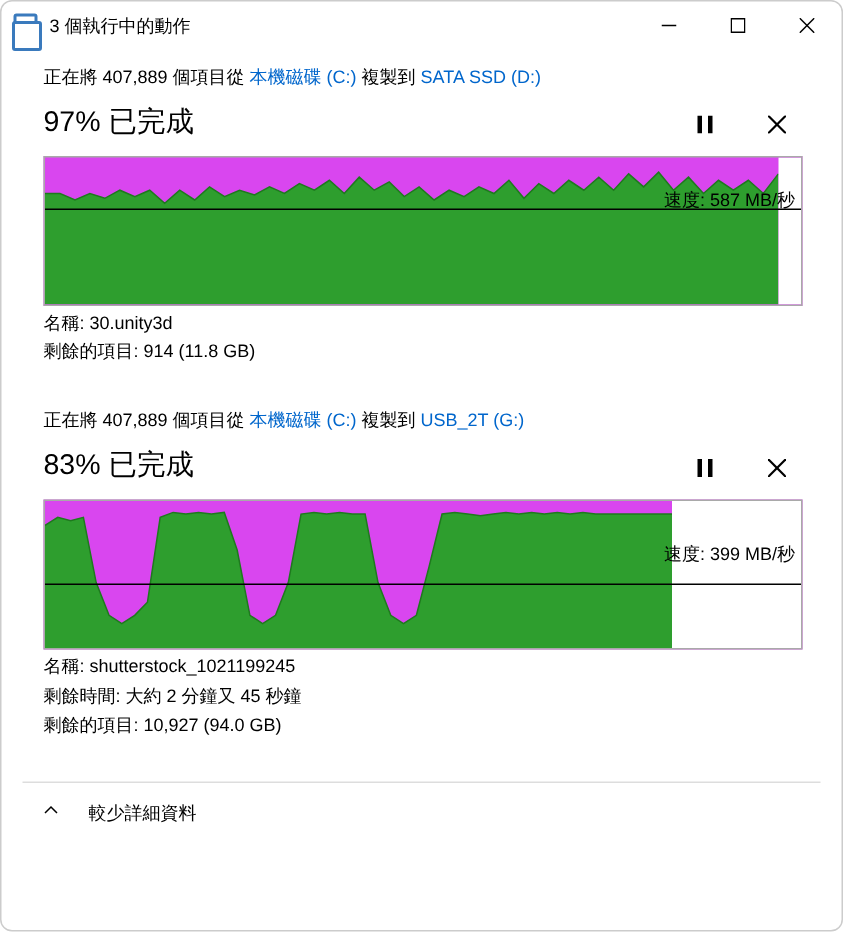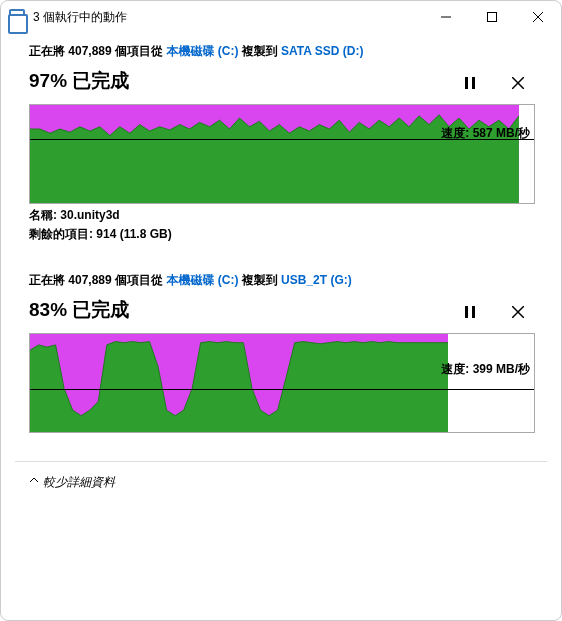--- a/index.html
+++ b/index.html
@@ -37,21 +37,21 @@
   }
   .titlebar-text { flex: 1; font-size: 12px; }
   .win-btn {
     width: 46px; height: 32px;
     display: flex;
     align-items: center;
     justify-content: center;
     color: #000;
   }
   .win-btn svg { width: 10px; height: 10px; }
-  .content { padding: 10px 28px 0 28px; font-weight: bold; }
+  .content { padding: 10px 28px 0 28px; }
   .op-block { margin-bottom: 28px; }
   .src-line { font-size: 12px; margin-bottom: 8px; }
   .src-line a { color: #0066cc; text-decoration: none; }
   .progress-row {
     display: flex;
     align-items: flex-start;
     margin-bottom: 6px;
   }
   .pct-text { font-size: 19px; flex: 1; }
   .ctrl-btn {
@@ -87,22 +87,21 @@
     background: #000;
     z-index: 4;
   }
   .details { font-size: 12px; line-height: 1.6; margin-top: 2px; }
   .divider { border: none; border-top: 1px solid #ddd; margin: 0 14px; }
   .footer {
     display: flex;
     align-items: flex-start;
     padding: 12px 28px;
     font-size: 12px;
-    gap: 4px;
-    font-style: italic;
+    gap: 20px;
   }
   .chev { display: inline-block; }
   .chart-white {
     position: absolute;
     top: 0; right: 0;
     background: #fff;
     height: 100%;
   }
 </style>
 </head>
@@ -186,20 +185,25 @@
     </div>
     <div class="chart" id="chart1">
         <svg width="504" height="98" viewBox="0 0 504 98" style="position: absolute; left: 0px; top: 0px;">
           <path d="M 0 98 L 0.0 16.3 L 8.5 10.9 L 17.1 13.1 L 25.6 10.9 L 34.1 54.4 L 42.7 76.2 L 51.2 81.7 L 59.8 76.2 L 68.3 67.5 L 76.8 10.9 L 85.4 7.6 L 93.9 8.7 L 102.4 7.6 L 111.0 8.7 L 119.5 7.6 L 128.1 32.7 L 136.6 76.2 L 145.1 81.7 L 153.7 76.2 L 162.2 54.4 L 170.7 8.7 L 179.3 7.6 L 187.8 8.7 L 196.4 7.6 L 204.9 8.7 L 213.4 8.7 L 222.0 54.4 L 230.5 76.2 L 239.0 81.7 L 247.6 76.2 L 256.1 43.6 L 264.7 8.7 L 273.2 7.6 L 281.7 8.7 L 290.3 9.8 L 298.8 8.7 L 307.3 7.6 L 315.9 8.7 L 324.4 7.6 L 332.9 8.7 L 341.5 7.6 L 350.0 8.7 L 358.6 7.6 L 367.1 8.7 L 375.6 8.7 L 384.2 8.7 L 392.7 8.7 L 401.2 8.7 L 409.8 8.7 L 418.3 8.7 L 418.3 98 Z" fill="#2e9e2e" stroke="none"></path>
           <path d="M 0.0 16.3 L 8.5 10.9 L 17.1 13.1 L 25.6 10.9 L 34.1 54.4 L 42.7 76.2 L 51.2 81.7 L 59.8 76.2 L 68.3 67.5 L 76.8 10.9 L 85.4 7.6 L 93.9 8.7 L 102.4 7.6 L 111.0 8.7 L 119.5 7.6 L 128.1 32.7 L 136.6 76.2 L 145.1 81.7 L 153.7 76.2 L 162.2 54.4 L 170.7 8.7 L 179.3 7.6 L 187.8 8.7 L 196.4 7.6 L 204.9 8.7 L 213.4 8.7 L 222.0 54.4 L 230.5 76.2 L 239.0 81.7 L 247.6 76.2 L 256.1 43.6 L 264.7 8.7 L 273.2 7.6 L 281.7 8.7 L 290.3 9.8 L 298.8 8.7 L 307.3 7.6 L 315.9 8.7 L 324.4 7.6 L 332.9 8.7 L 341.5 7.6 L 350.0 8.7 L 358.6 7.6 L 367.1 8.7 L 375.6 8.7 L 384.2 8.7 L 392.7 8.7 L 401.2 8.7 L 409.8 8.7 L 418.3 8.7 " fill="none" stroke="#1e7a1e" stroke-width="1"></path>
         </svg>
       <div class="speed-line" style="top: 54.5533px;"></div>
       <div class="speed-label" style="top: 27px;">速度: 399 MB/秒</div>
     <div class="chart-white" style="width: 85.68px;"></div>
       </div>
+    <div class="details">
+      <div>名稱: shutterstock_1021199245</div>
+      <div>剩餘時間: 大約 2 分鐘又 45 秒鐘</div>
+      <div>剩餘的項目: 10,927 (94.0 GB)</div>
+    </div>
   </div>
 
 </div>
 
 <hr class="divider">
 <div class="footer">
   <span class="chev">
     <svg width="10" height="10" viewBox="0 0 10 10">
         <polyline points="1,7 5,3 9,7" fill="none" stroke="#000" stroke-width="1"></polyline>
       </svg>

